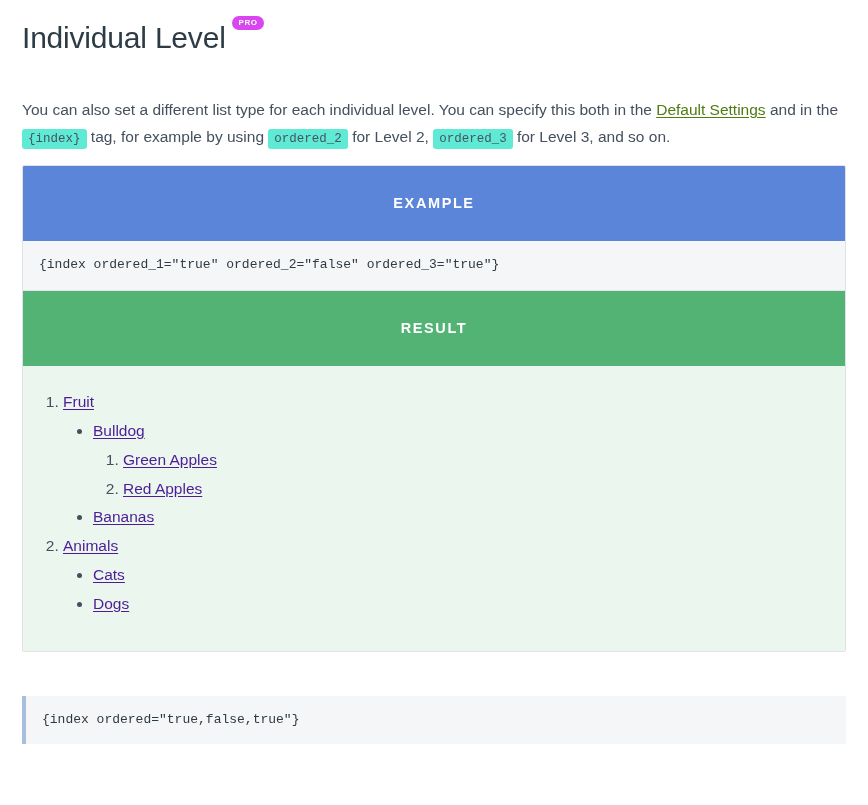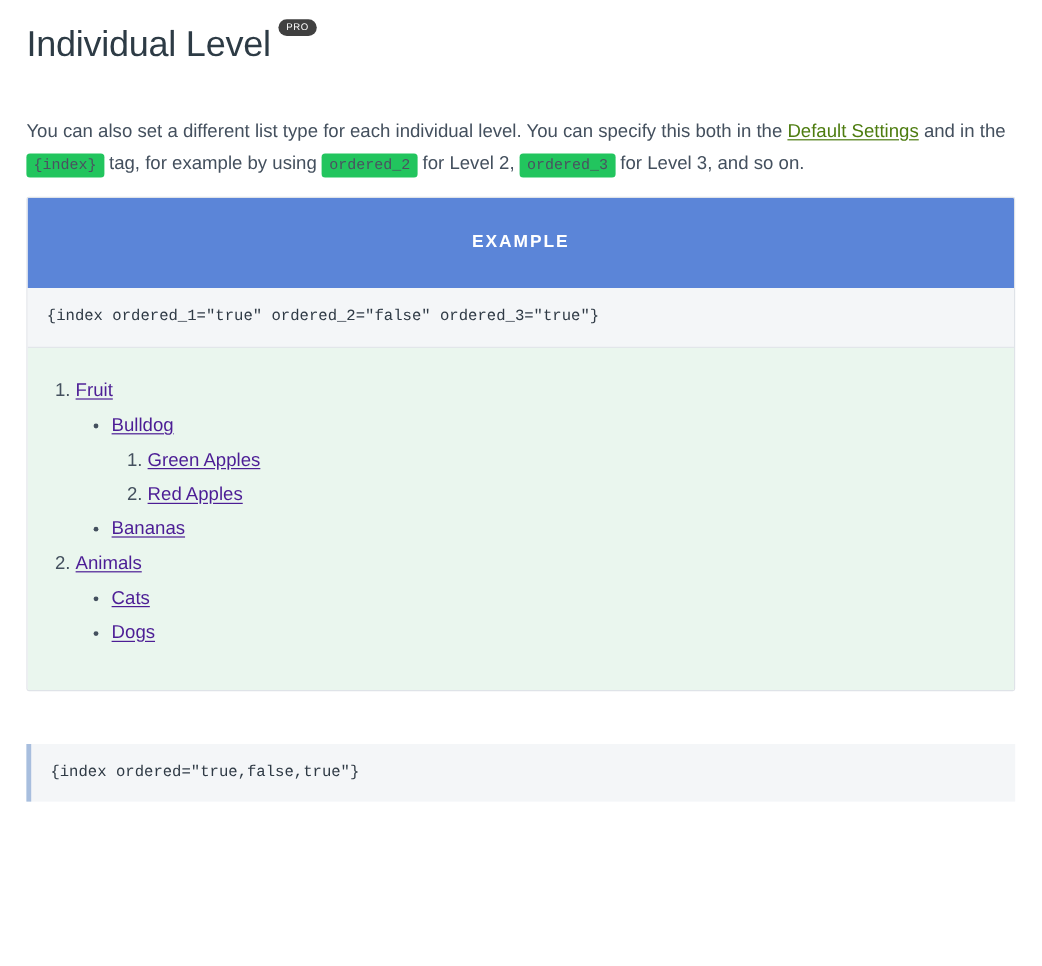--- a/index.html
+++ b/index.html
@@ -25,24 +25,24 @@
     font-weight: 400;
     color: #2d3b45;
     margin: 0 0 34px 0;
     letter-spacing: -0.2px;
     display: flex;
     align-items: flex-start;
     gap: 6px;
   }
   .pro-badge {
     display: inline-block;
-    background: #404040;
+    background: #d946ef;
     color: #ffffff;
     font-size: 8px;
-    font-weight: normal;
+    font-weight: bold;
     letter-spacing: 0.5px;
     border-radius: 9px;
     padding: 3px 7px 3px 7px;
     line-height: 1;
     position: relative;
     top: 2px;
     font-family: "Liberation Sans", sans-serif;
   }
   p.body-text {
     margin: 0 0 14px 0;
@@ -50,21 +50,21 @@
     line-height: 1.75;
     color: #44505e;
   }
   a.link {
     color: #4d7c0f;
     text-decoration: underline;
     text-underline-offset: 2px;
   }
   code.inline-code {
     font-family: "Liberation Mono", monospace;
-    background: #22c55e;
+    background: #5eead4;
     color: #4a5260;
     font-size: 12.5px;
     padding: 3px 6px;
     border-radius: 3px;
     white-space: nowrap;
   }
   .example-block {
     margin: 8px 0 0 0;
     border: 1px solid #dfe3e8;
     border-radius: 2px;
@@ -147,20 +147,21 @@
     <span class="pro-badge">PRO</span>
   </h1>
 
   <p class="body-text">
     <span>You can also set a different list type for each individual level. You can specify this both in the </span><a class="link" href="#">Default Settings</a><span> and in the </span><code class="inline-code">{index}</code><span> tag, for example by using </span><code class="inline-code">ordered_2</code><span> for Level 2, </span><code class="inline-code">ordered_3</code><span> for Level 3, and so on.</span>
   </p>
 
   <div class="example-block">
     <div class="block-header header-example">EXAMPLE</div>
     <div class="code-area">{index ordered_1="true" ordered_2="false" ordered_3="true"}</div>
+    <div class="block-header header-result">RESULT</div>
     <div class="result-area">
       <ol>
         <li>
           <a href="#">Fruit</a>
           <ul>
             <li>
               <a href="#">Bulldog</a>
               <ol>
                 <li><a href="#">Green Apples</a></li>
                 <li><a href="#">Red Apples</a></li>

